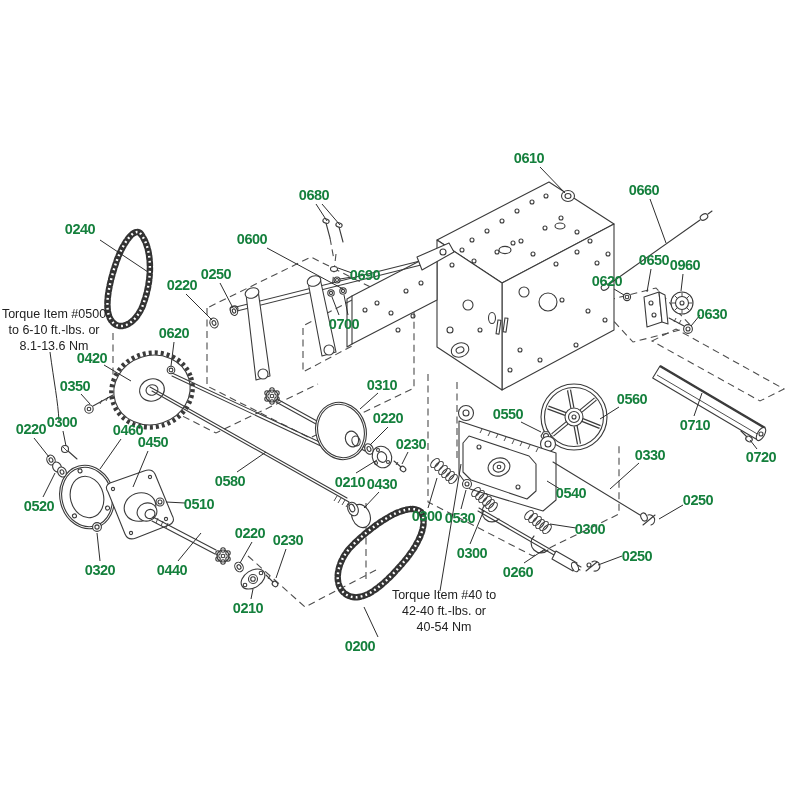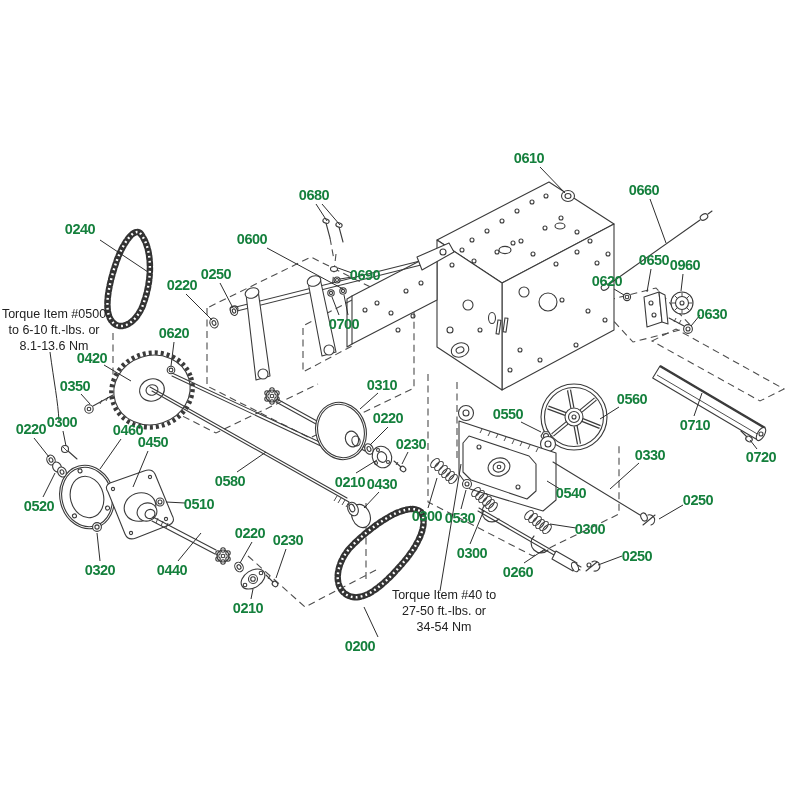--- a/index.html
+++ b/index.html
@@ -527,17 +527,17 @@
   <div class="lbl" style="left:248px;top:608px">0210</div>
   <div class="lbl" style="left:360px;top:646px">0200</div>
 
   <div class="note" style="left:54px;top:330px">
     <div>Torque Item #0500</div>
     <div>to 6-10 ft.-lbs. or</div>
     <div>8.1-13.6 Nm</div>
   </div>
   <div class="note" style="left:444px;top:611px">
     <div>Torque Item #40 to</div>
-    <div>27-50 ft.-lbs. or</div>
-    <div>34-54 Nm</div>
+    <div>42-40 ft.-lbs. or</div>
+    <div>40-54 Nm</div>
   </div>
 
 </div>
 
 </body></html>

